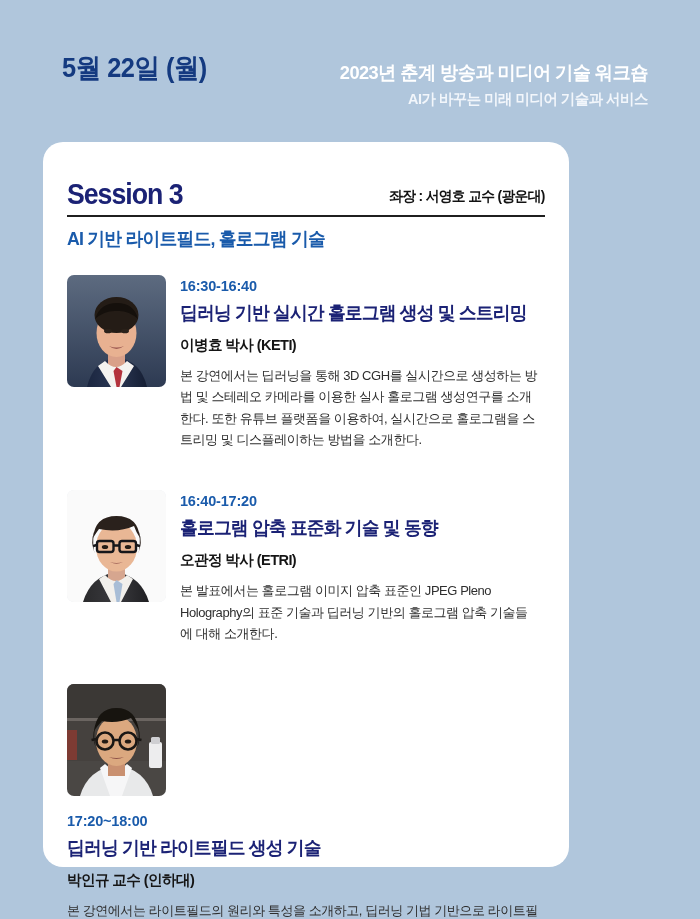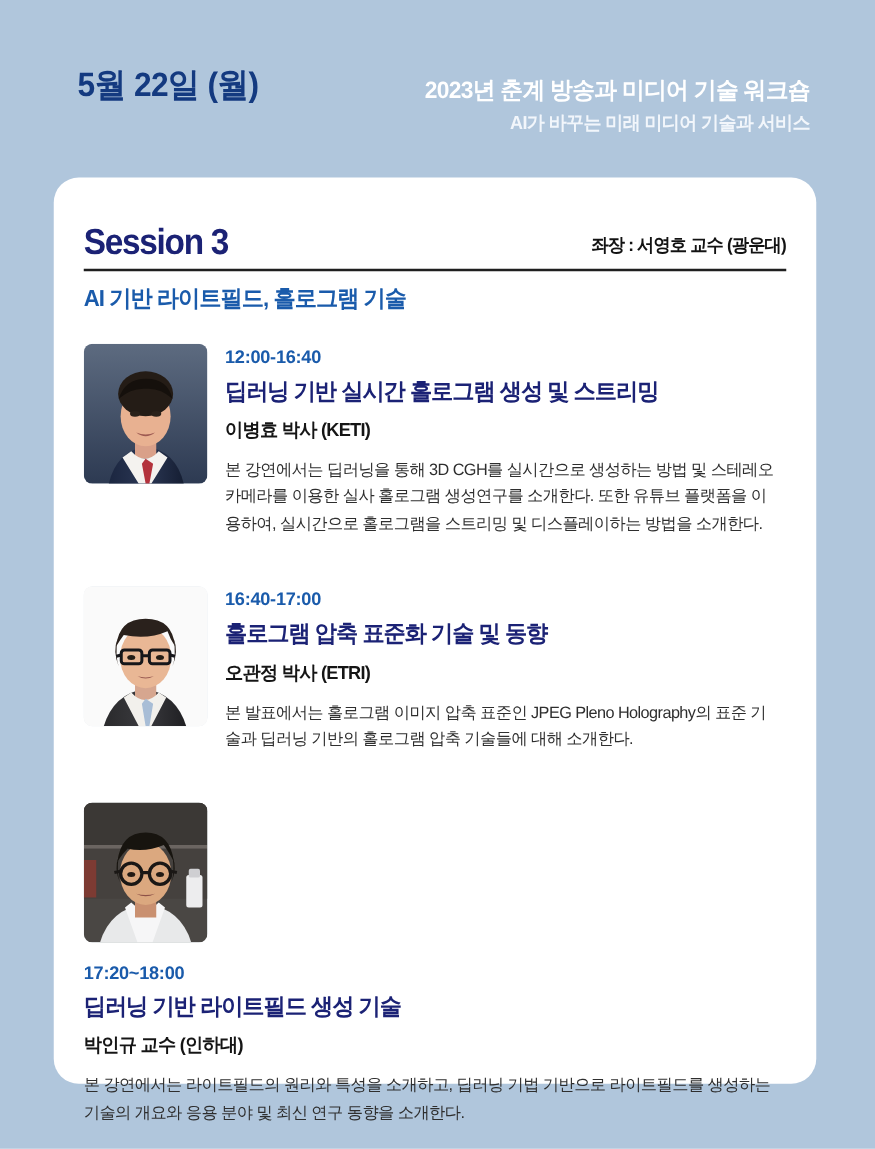--- a/index.html
+++ b/index.html
@@ -63,21 +63,21 @@
     margin-top: 2px;
     transform: scaleX(0.96);
     transform-origin: right center;
   }
 
   
   .card {
     position: absolute;
     left: 43px;
     top: 142px;
-    width: 610px;
+    width: 526px;
     height: 725px;
     background: #ffffff;
     border-radius: 20px;
     padding: 38px 22px 0 22px;
   }
 
   
   .session-head {
     display: flex;
     align-items: flex-end;
@@ -234,21 +234,21 @@
           <path d="M49.5 92 l6 4 -3 16 -3 0 -3 -16 z" fill="#b3323c"></path>
           <ellipse cx="49.5" cy="58" rx="20" ry="24" fill="#e8b191"></ellipse>
           <ellipse cx="49.5" cy="40" rx="22" ry="18" fill="#241c16"></ellipse>
           <path d="M28 44 q5 -16 22 -16 q17 0 21 16 q-10 -9 -21 -8 q-12 -1 -22 8 z" fill="#15100c"></path>
           <ellipse cx="41" cy="56" rx="4" ry="2.3" fill="#2a211a"></ellipse>
           <ellipse cx="58" cy="56" rx="4" ry="2.3" fill="#2a211a"></ellipse>
           <path d="M42 71 q7.5 6 15 0 q-7.5 3 -15 0 z" fill="#9d5a52"></path>
         </svg>
       </div>
       <div class="talk-body">
-        <div class="talk-time">12:00-16:40</div>
+        <div class="talk-time">16:30-16:40</div>
         <div class="talk-title">딥러닝 기반 실시간 홀로그램 생성 및 스트리밍</div>
         <div class="talk-speaker">이병효 박사 (KETI)</div>
         <div class="talk-desc">본 강연에서는 딥러닝을 통해 3D CGH를 실시간으로 생성하는 방법 및 스테레오 카메라를 이용한 실사 홀로그램 생성연구를 소개한다. 또한 유튜브 플랫폼을 이용하여, 실시간으로 홀로그램을 스트리밍 및 디스플레이하는 방법을 소개한다.</div>
       </div>
     </div>
 
     <div class="talk">
       <div class="photo">
         <svg viewBox="0 0 99 112" preserveAspectRatio="xMidYMid slice" aria-hidden="true">
           <defs>
@@ -273,21 +273,21 @@
             <path d="M46.5 55.5 h6"></path>
             <path d="M30 55 l-4 1"></path>
             <path d="M69 55 l4 1"></path>
           </g>
           <ellipse cx="38" cy="57" rx="3.2" ry="2" fill="#241c16"></ellipse>
           <ellipse cx="61" cy="57" rx="3.2" ry="2" fill="#241c16"></ellipse>
           <path d="M43 72 q6.5 3.5 13 0 q-6.5 1.8 -13 0 z" fill="#9a5b52"></path>
         </svg>
       </div>
       <div class="talk-body">
-        <div class="talk-time">16:40-17:00</div>
+        <div class="talk-time">16:40-17:20</div>
         <div class="talk-title">홀로그램 압축 표준화 기술 및 동향</div>
         <div class="talk-speaker">오관정 박사 (ETRI)</div>
         <div class="talk-desc">본 발표에서는 홀로그램 이미지 압축 표준인 JPEG Pleno Holography의 표준 기술과 딥러닝 기반의 홀로그램 압축 기술들에 대해 소개한다.</div>
       </div>
     </div>
 
     <div class="talk">
       <div class="photo">
         <svg viewBox="0 0 99 112" preserveAspectRatio="xMidYMid slice" aria-hidden="true">
           <rect width="99" height="112" fill="#4a4744"></rect>

